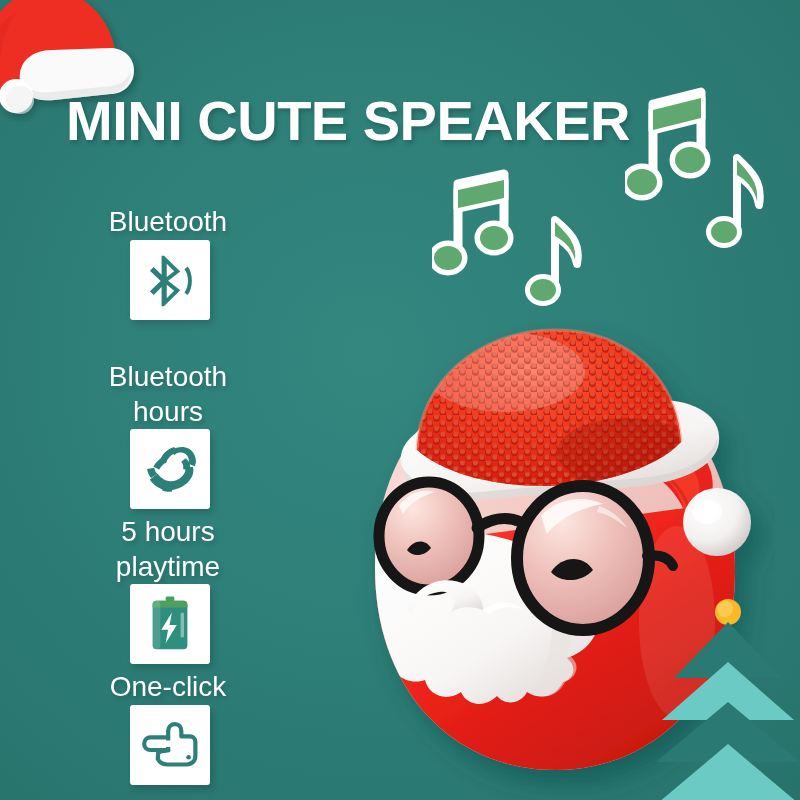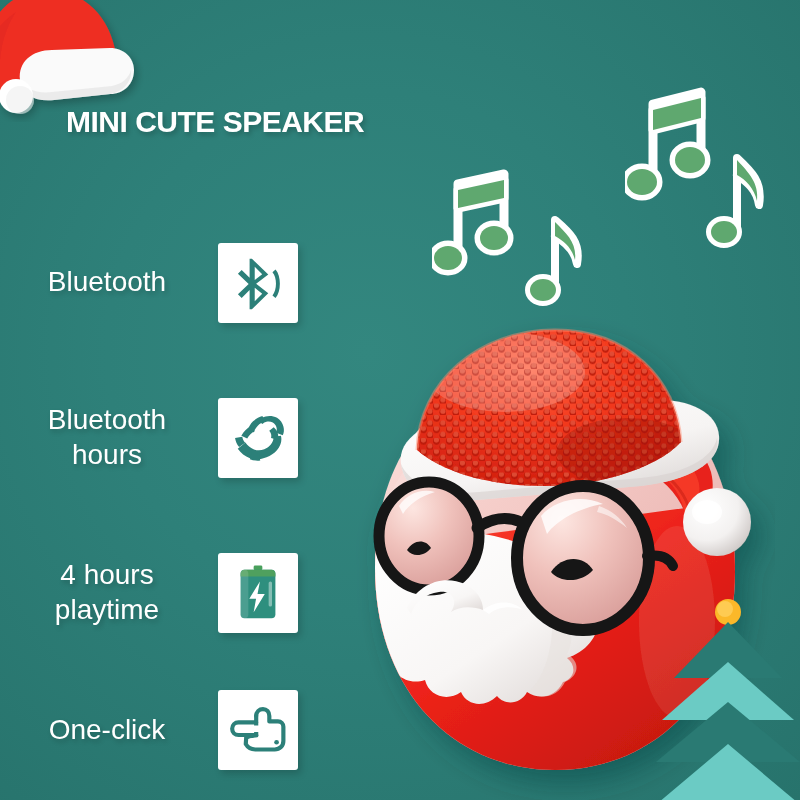--- a/index.html
+++ b/index.html
@@ -19,22 +19,22 @@
     background: radial-gradient(circle at 46% 44%, #33877f 0%, #2e8079 42%, #27736c 100%);
   }
 
   
   .santa-hat { position: absolute; left: -6px; top: -8px; width: 150px; height: 130px; }
 
   
   .title {
     position: absolute;
     left: 66px;
-    top: 105px;
-    font-size: 30px;
+    top: 88px;
+    font-size: 56px;
     font-weight: bold;
     color: #ffffff;
     letter-spacing: -0.5px;
     white-space: nowrap;
     text-shadow: 2px 3px 5px rgba(0,0,0,0.22);
   }
 
   
   .note { position: absolute; }
   .note.n1 { left: 432px; top: 168px; width: 84px;  height: 112px; }
@@ -43,20 +43,21 @@
   .note.n4 { left: 705px; top: 148px; width: 64px;  height: 104px; }
 
   
   .features { position: absolute; left: 0; top: 205px; width: 340px; }
   .feature-row {
     position: relative;
     height: 155px;
     display: flex;
     align-items: center;
     justify-content: flex-start;
+    flex-direction: column;
   }
   .feature-row:last-child { height: 120px; }
   .feature-label {
     width: 218px;
     text-align: center;
     font-size: 28px;
     line-height: 1.24;
     color: #ffffff;
     text-shadow: 2px 3px 5px rgba(0,0,0,0.20);
     padding-right: 4px;
@@ -207,21 +208,21 @@
               <path d="M 9 40 C 6.5 37 5 33.5 4.5 30 L 12.5 28.5 C 13 31 14 33.3 15.8 35.3 Z"></path>
               <path d="M 21 53.5 C 24.5 55 28.5 55.5 32.5 55 L 31 47 C 28.2 47.3 25.5 47 23 46 Z"></path>
             </g>
           </svg>
         </span>
       </div>
     </div>
 
     <div class="feature-row">
       <div class="feature-label">
-        <div>4 hours</div>
+        <div>5 hours</div>
         <div>playtime</div>
       </div>
       <div class="feature-icon-box">
         <span>
           <svg viewBox="0 0 44 60" width="44" height="58">
             <rect x="17.5" y="1.5" width="9" height="5" rx="1.5" fill="#49A05C"></rect>
             <rect x="4" y="6" width="36" height="50" rx="4" fill="#2E8F7E"></rect>
             <path d="M 4 10 C 4 7.8 5.8 6 8 6 L 36 6 C 38.2 6 40 7.8 40 10 L 40 13 L 4 13 Z" fill="#4FA05E"></path>
             <rect x="4" y="6" width="8" height="50" rx="4" fill="#FFFFFF" opacity="0.14"></rect>
             <rect x="33" y="18" width="3.5" height="26" rx="1.7" fill="#FFFFFF" opacity="0.42"></rect>

